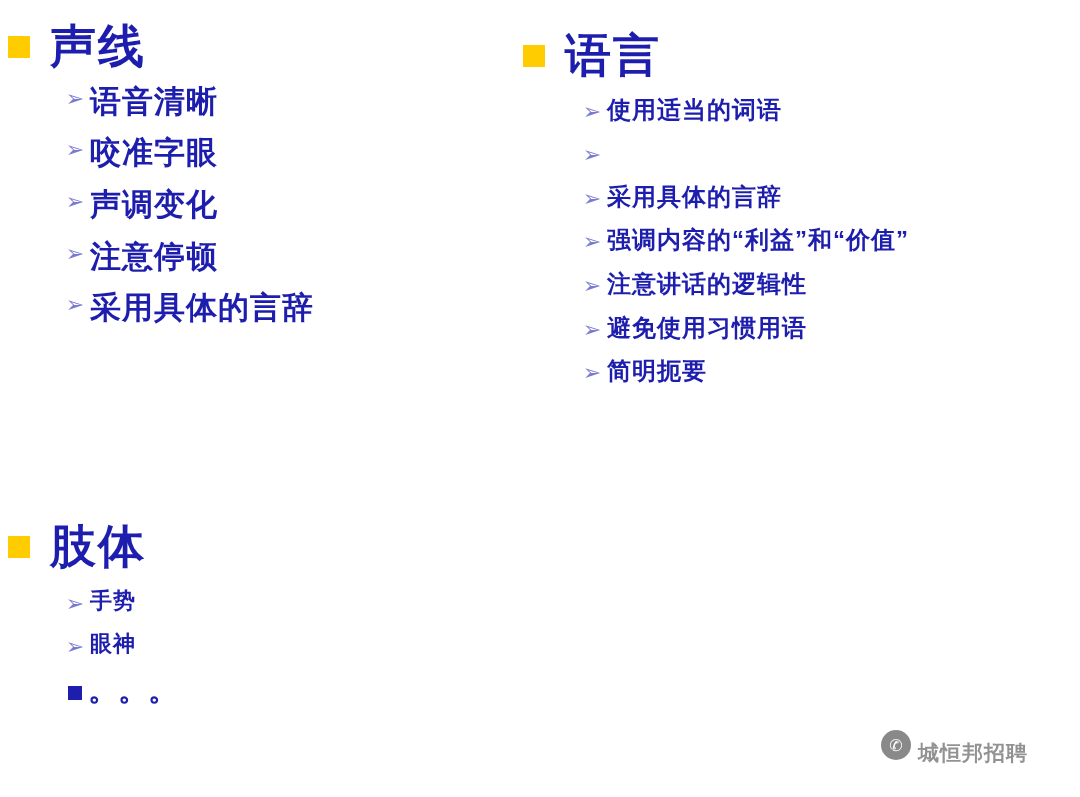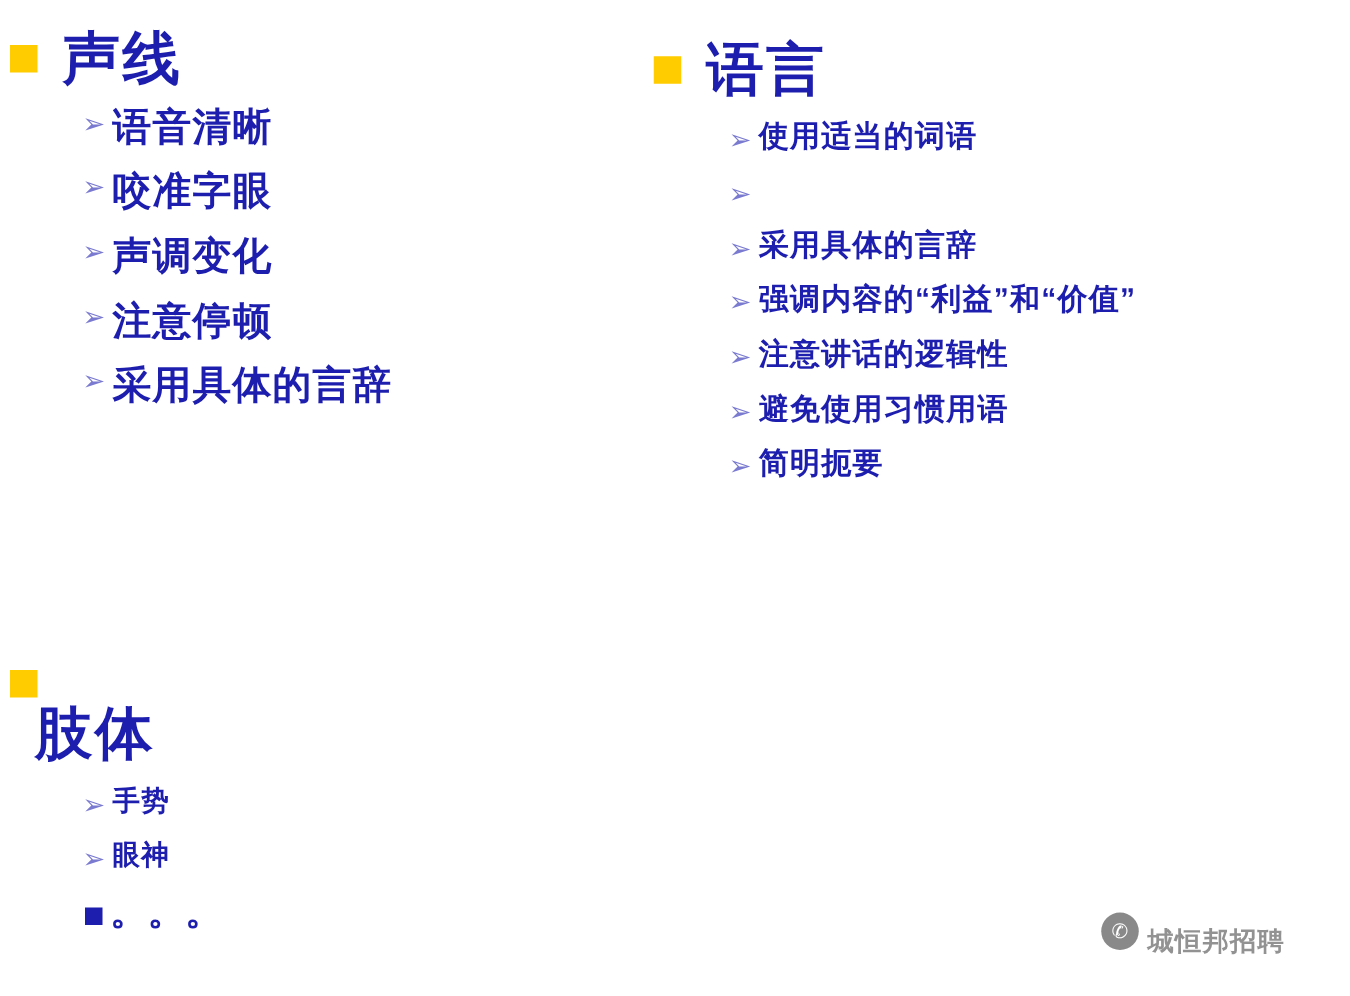--- a/index.html
+++ b/index.html
@@ -82,21 +82,21 @@
     line-height: 1.28;
     letter-spacing: 1px;
   }
 
   
   .col-left .heading { margin-left: 8px; padding-top: 18px; }
   .col-left .items { margin-left: 60px; }
   .col-left .item { margin-bottom: 12px; }
   .col-left .item .itext { font-size: 31px; }
 
-  .limbs-heading { margin-top: 172px !important; flex-direction: column; }
+  .limbs-heading { margin-top: 172px !important; }
   .limbs-items { margin-left: 60px; margin-top: 12px; }
   .limbs-items .item .itext { font-size: 22px; }
 
   .dots-item {
     display: flex;
     align-items: flex-start;
     margin-top: 10px;
     margin-left: 68px;
   }
   .dots-item .sq-small {

